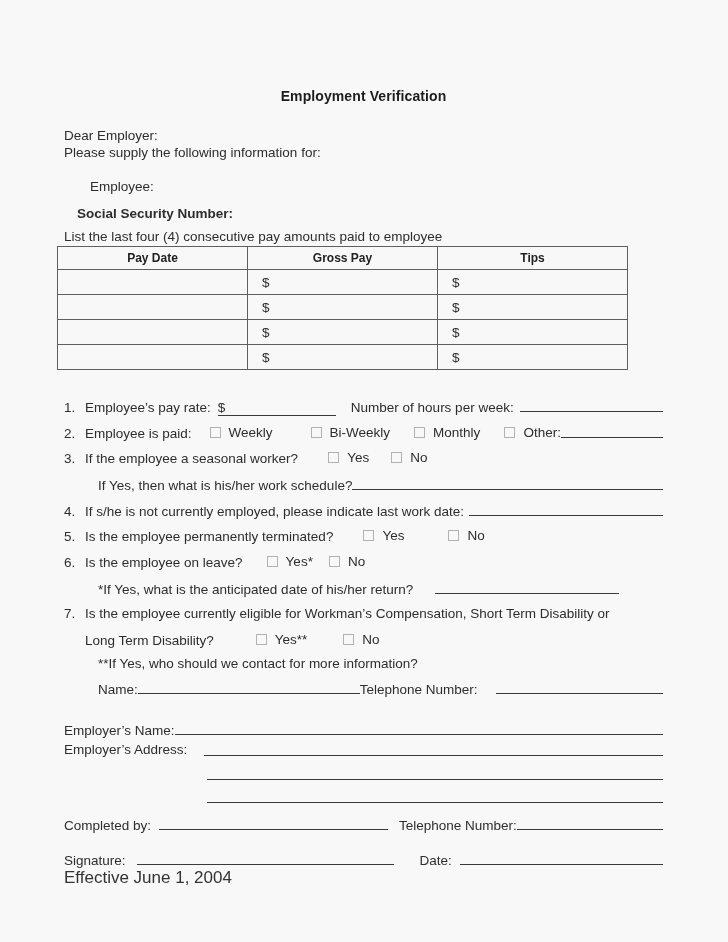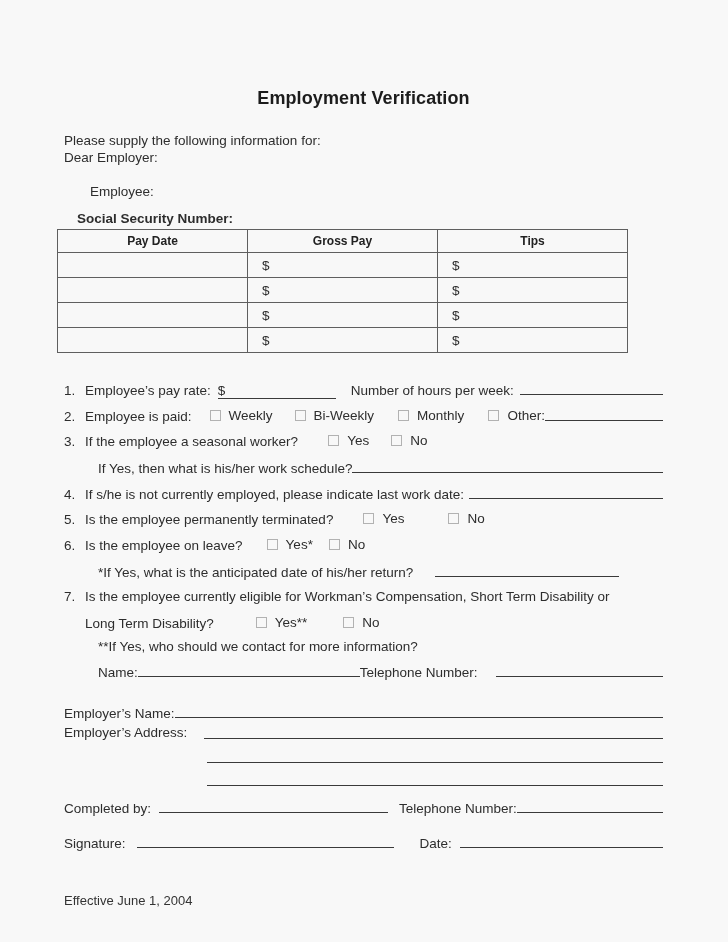--- a/index.html
+++ b/index.html
@@ -2,21 +2,21 @@
 <html><head>
 <meta charset="utf-8">
 <style>
   html,body { margin:0; padding:0; background:#f8f8f8; }
   .page {
     width:728px; height:942px; box-sizing:border-box; position:relative;
     background:#f8f8f8; color:#2d2d2d;
     font-family:"Liberation Sans", sans-serif; font-size:13.5px;
     padding:88px 65px 0 64px; overflow:hidden;
   }
-  .title { margin:0; font-size:18px; font-weight:bold; text-align:center; color:#1c1c1c; letter-spacing:.1px; }
+  .title { margin:0; font-size:14px; font-weight:bold; text-align:center; color:#1c1c1c; letter-spacing:.1px; }
   .intro { margin-top:23px; line-height:17px; }
   .intro div { white-space:pre; }
 
   .frow { display:flex; align-items:baseline; width:558px;flex-direction:column; }
   .fill { border-bottom:1.4px solid #3a3a3a; height:13px; }
   .grow { flex:1; }
   .row-employee { margin-top:18px; }
   .row-employee .fill { margin-left:26px; }
   .row-ssn { margin-top:11px;font-weight:bold; }
   .row-ssn .fill { margin-left:13px; }
@@ -32,21 +32,21 @@
   .q-row.h24 { height:24px; }
   .qnum { width:21px; flex:0 0 21px; }
   .q-indent { padding-left:34px; }
   .cb { width:9px; height:9px; flex:0 0 9px; border:1.4px solid #b2b2b2; background:transparent; margin-right:8px; display:inline-block; }
   .opt { display:flex; align-items:center; }
   .txt { white-space:pre; }
 
   
   .q1-dollar { margin-left:7px; width:118px; height:auto; }
   .q1-hours { margin-left:15px; }
-  .q2 .opt1 { margin-left:18px; } .q2 .opt2 { margin-left:22px; } .q2 .opt3 { margin-left:24px; } .q2 .opt4 { margin-left:24px; }
+  .q2 .opt1 { margin-left:18px; } .q2 .opt2 { margin-left:38px; } .q2 .opt3 { margin-left:24px; } .q2 .opt4 { margin-left:24px; }
   .q3 .yes { margin-left:30px; } .q3 .no { margin-left:22px; }
   .q5 .yes { margin-left:30px; } .q5 .no { margin-left:44px; }
   .q6 .yes { margin-left:24px; } .q6 .no { margin-left:16px; }
   .q6f-fill { margin-left:22px; width:184px; }
   .q7 .yes { margin-left:42px;text-align:right; } .q7 .no { margin-left:36px; }
   .q7-name-fill { width:222px; }
   .q7-tel-fill { margin-left:18px; }
 
   .footer { width:599px; }
   .row-emp-name { margin-top:15px; display:flex; align-items:baseline; height:17px; }
@@ -55,44 +55,45 @@
   .addr-line { margin-left:143px; width:456px; height:0; border-bottom:1.4px solid #3a3a3a; }
   .addr-line2 { margin-top:20px; }
   .addr-line3 { margin-top:22px; }
   .row-completed { margin-top:13px; display:flex; align-items:baseline; height:17px; }
   .row-completed .fill1 { margin-left:8px; width:229px; }
   .row-completed .lbl2 { margin-left:11px; }
   .row-signature { margin-top:18px; display:flex; align-items:baseline; height:17px; }
   .row-signature .fill1 { margin-left:11px; width:257px; }
   .row-signature .lbl2 { margin-left:26px; }
   .row-signature .fill2 { margin-left:8px; }
-  .effective { margin-top:42px; font-size:13px; color:#333; }
+  .effective { font-size:17px; color:#333; }
 </style>
 </head>
 <body>
 
 <div class="page">
 
   <h1 class="title">Employment Verification</h1>
 
   <div class="intro">
+    <div>Dear Employer:</div>
     <div>Please supply the following information for:</div>
-    <div>Dear Employer:</div>
   </div>
 
   <div class="frow row-employee">
     <span class="txt">Employee:</span>
     <span class="fill grow"></span>
   </div>
 
   <div class="frow row-ssn">
     <span class="txt">Social Security Number:</span>
     <span class="fill grow"></span>
   </div>
 
+  <div class="table-caption">List the last four (4) consecutive pay amounts paid to employee</div>
 
   <table class="pay-table">
     <colgroup>
         <col>
         <col>
         <col>
       </colgroup>
     <thead>
       <tr>
         <th>Pay Date</th>

